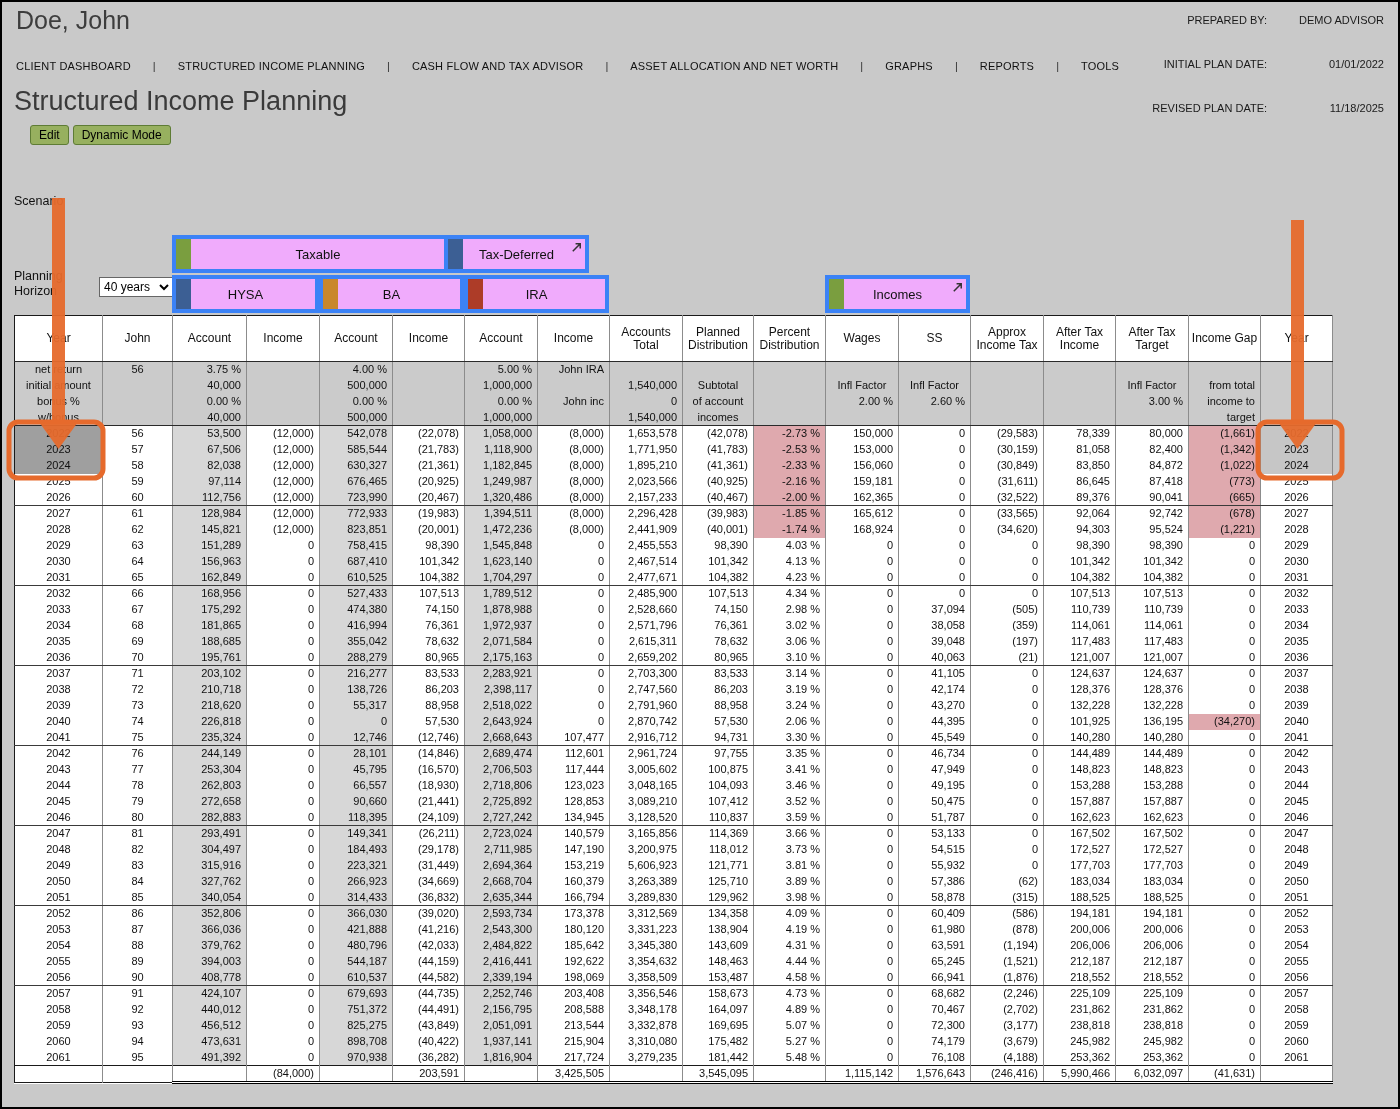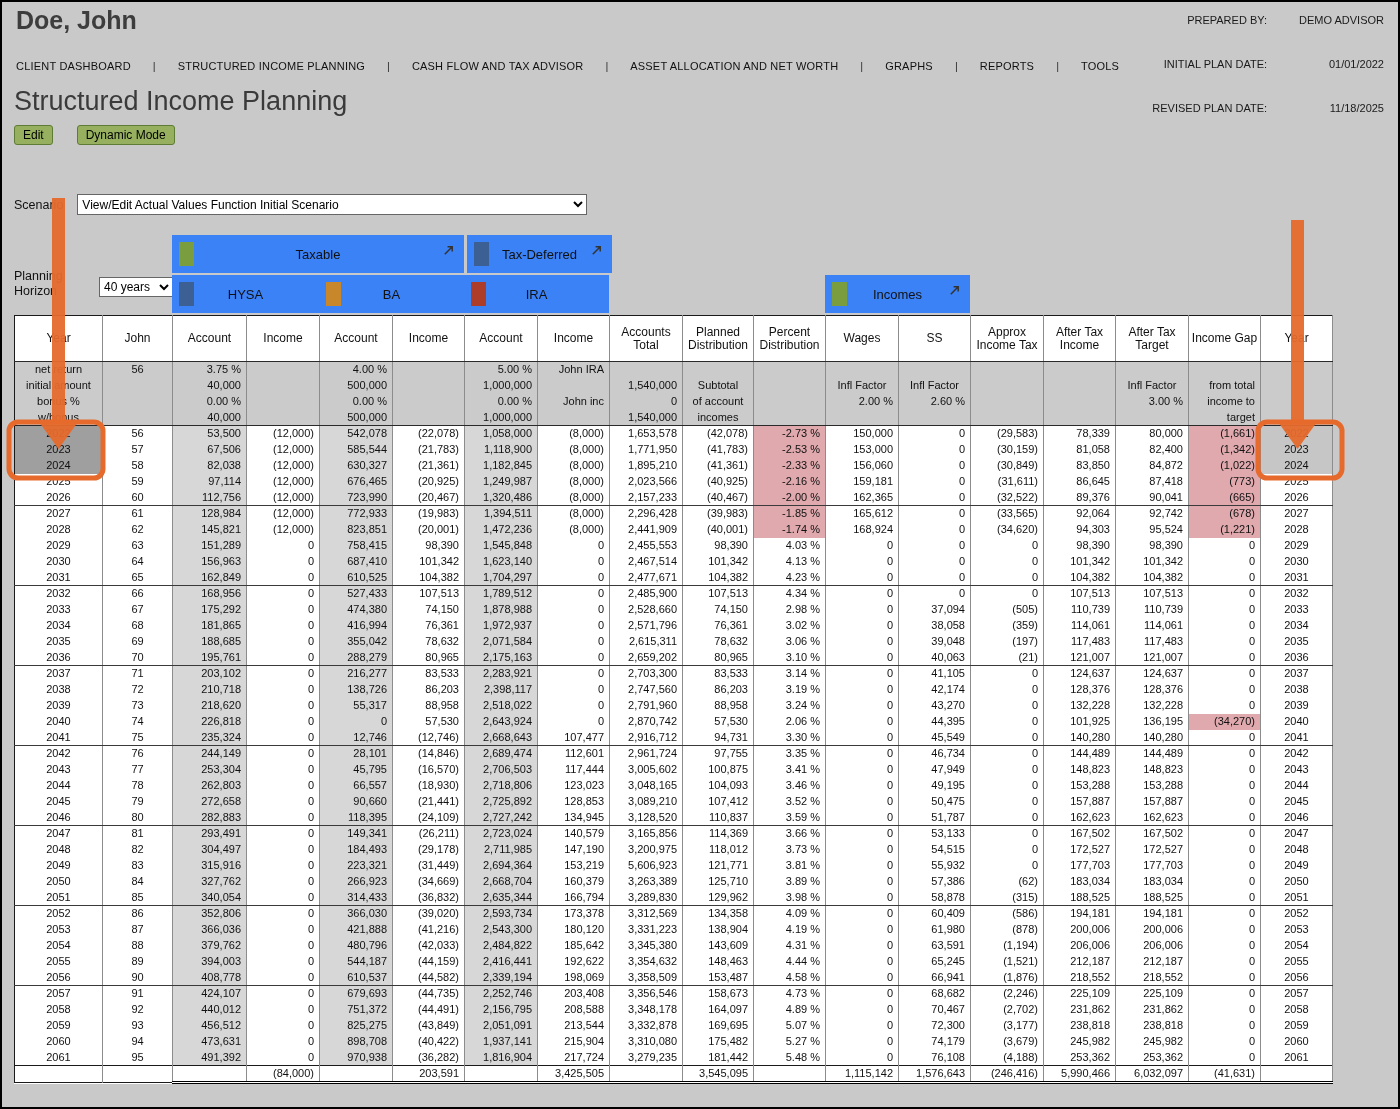--- a/index.html
+++ b/index.html
@@ -1,34 +1,34 @@
 <!DOCTYPE html>
 <html><head>
 <meta charset="utf-8">
 <style>
   *{box-sizing:border-box;margin:0;padding:0;}
   body{font-family:"Liberation Sans",sans-serif;background:#fff;}
   .page{position:relative;width:1400px;height:1109px;background:#c9c9c9;border:2px solid #000;overflow:hidden;}
-  .client-name{position:absolute;left:14px;top:4px;font-size:25px;font-weight:700;color:#3d3d3d;}
+  .client-name{position:absolute;left:14px;top:4px;font-size:25px;font-weight:400;color:#3d3d3d;}
   .plan-info{position:absolute;right:14px;top:12px;display:grid;grid-template-columns:auto auto;column-gap:10px;row-gap:9px;font-size:11px;color:#1a1a1a;gap:32px;}
   .plan-info span{justify-self:end;text-align:right;white-space:nowrap;}
   .nav{position:absolute;left:14px;top:58px;display:flex;align-items:center;gap:22px;font-size:11px;color:#111;}
   .nav-item{cursor:pointer;letter-spacing:.2px;white-space:nowrap;}
   .nav-sep{color:#333;}
   .page-title{position:absolute;left:12px;top:84px;font-size:27px;font-weight:400;color:#3a3a3a;}
-  .btn-row{position:absolute;left:12px;top:123px;display:flex;gap:24px;}
+  .btn-row{position:absolute;left:28px;top:123px;display:flex;gap:4px;}
   .btn{border:1px solid #5e7c35;border-radius:3px;font-size:12px;font-family:inherit;padding:2px 8px;color:#000;cursor:pointer;}
   .scenario-row{position:absolute;left:12px;top:192px;display:flex;align-items:center;gap:14px;font-size:12.5px;color:#111;}
   .scenario-row select{width:510px;height:21px;font-size:12px;font-family:inherit;background:#fff;border:1px solid #666;}
   .table-wrap{position:absolute;left:12px;top:233px;width:1318px;}
-  .gbox{position:absolute;background:#3b82f6;border:7px solid #3b82f6;display:flex;align-items:center;justify-content:center;font-size:13px;color:#111;}
+  .gbox{position:absolute;background:#f0abfc;border:4px solid #3b82f6;display:flex;align-items:center;justify-content:center;font-size:13px;color:#111;}
   .gbox .tab{position:absolute;left:0;top:0;bottom:0;width:15px;}
   .gbox .expand{position:absolute;right:2px;top:2px;width:13px;height:13px;}
   .g-taxable{left:158px;top:0;width:292px;height:38px;}
-  .g-taxdef{left:453px;top:0;width:145px;height:38px;}
+  .g-taxdef{left:430px;top:0;width:145px;height:38px;}
   .g-hysa{left:158px;top:40px;width:147px;height:38px;}
   .g-ba{left:305px;top:40px;width:145px;height:38px;}
   .g-ira{left:450px;top:40px;width:145px;height:38px;}
   .g-incomes{left:811px;top:40px;width:145px;height:38px;}
   .horizon-label{position:absolute;left:0;top:34px;width:64px;font-size:12.5px;line-height:15px;color:#111;}
   .horizon-select{position:absolute;left:85px;top:42px;width:74px;height:20px;font-size:12px;font-family:inherit;border:1px solid #666;background:#fff;}
   table.plan{position:absolute;left:0;top:80px;width:1318px;border-collapse:collapse;table-layout:fixed;background:#fff;border:1px solid #1a1a1a;}
   .plan th{border-right:1px solid #8c8c8c;border-bottom:1px solid #2a2a2a;background:#fff;font-weight:400;font-size:12px;line-height:13px;height:46px;text-align:center;vertical-align:middle;padding:2px 1px;color:#111;}
   .plan td{border-right:1px solid #8c8c8c;font-size:11px;height:16px;line-height:15px;text-align:right;padding:0 5px 0 0;white-space:nowrap;overflow:hidden;background:#fff;color:#111;}
   .plan tbody.meta td{background:#cbcbcb;}
@@ -74,21 +74,20 @@
 
   <h2 class="page-title">Structured Income Planning</h2>
 
   <div class="btn-row">
     <button class="btn">Edit</button>
     <button class="btn">Dynamic Mode</button>
   </div>
 
   <div class="scenario-row">
     <span>Scenario</span>
-    <select><option>View/Edit Actual Values Function Initial Scenario</option></select>
   </div>
 
   <div class="table-wrap">
 
     <div class="horizon-label">Planning Horizon</div>
     <select class="horizon-select"><option>40 years</option></select>
 
     <div class="gbox g-taxable">
       <span class="tab" style="background: rgb(122, 158, 63);"></span>
       <span>Taxable</span>

